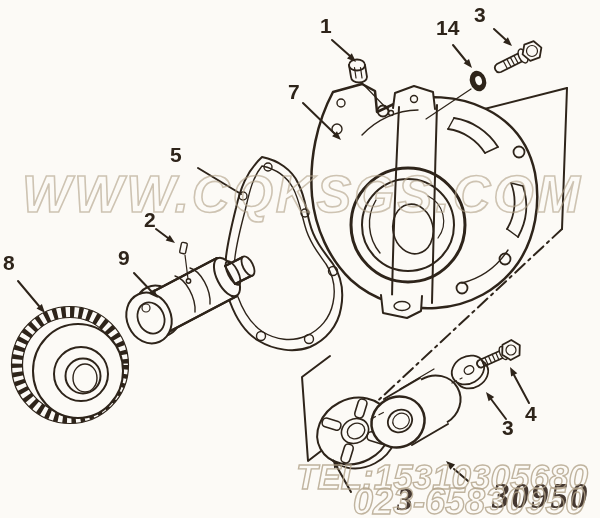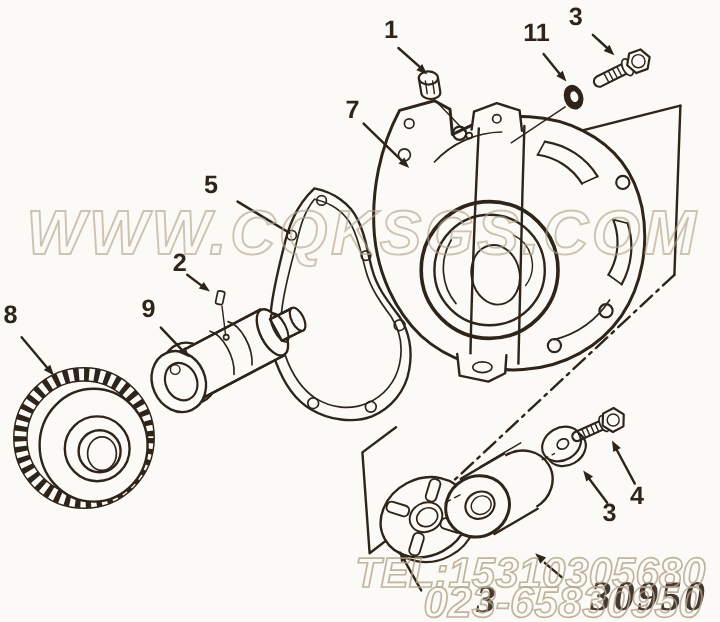--- a/index.html
+++ b/index.html
@@ -235,15 +235,15 @@
 </svg>
 
   <div class="callout" style="left:320px;top:15px">1</div>
   <div class="callout" style="left:144px;top:209px">2</div>
   <div class="callout" style="left:502px;top:417px">3</div>
   <div class="callout" style="left:525px;top:403px">4</div>
   <div class="callout" style="left:288px;top:81px">7</div>
   <div class="callout" style="left:3px;top:252px">8</div>
   <div class="callout" style="left:118px;top:247px">9</div>
   <div class="callout" style="left:170px;top:144px">5</div>
-  <div class="callout" style="left:436px;top:17px">11</div>
+  <div class="callout" style="left:436px;top:17px">14</div>
   <div class="callout" style="left:474px;top:4px">3</div>
 </div>
 
 </body></html>

